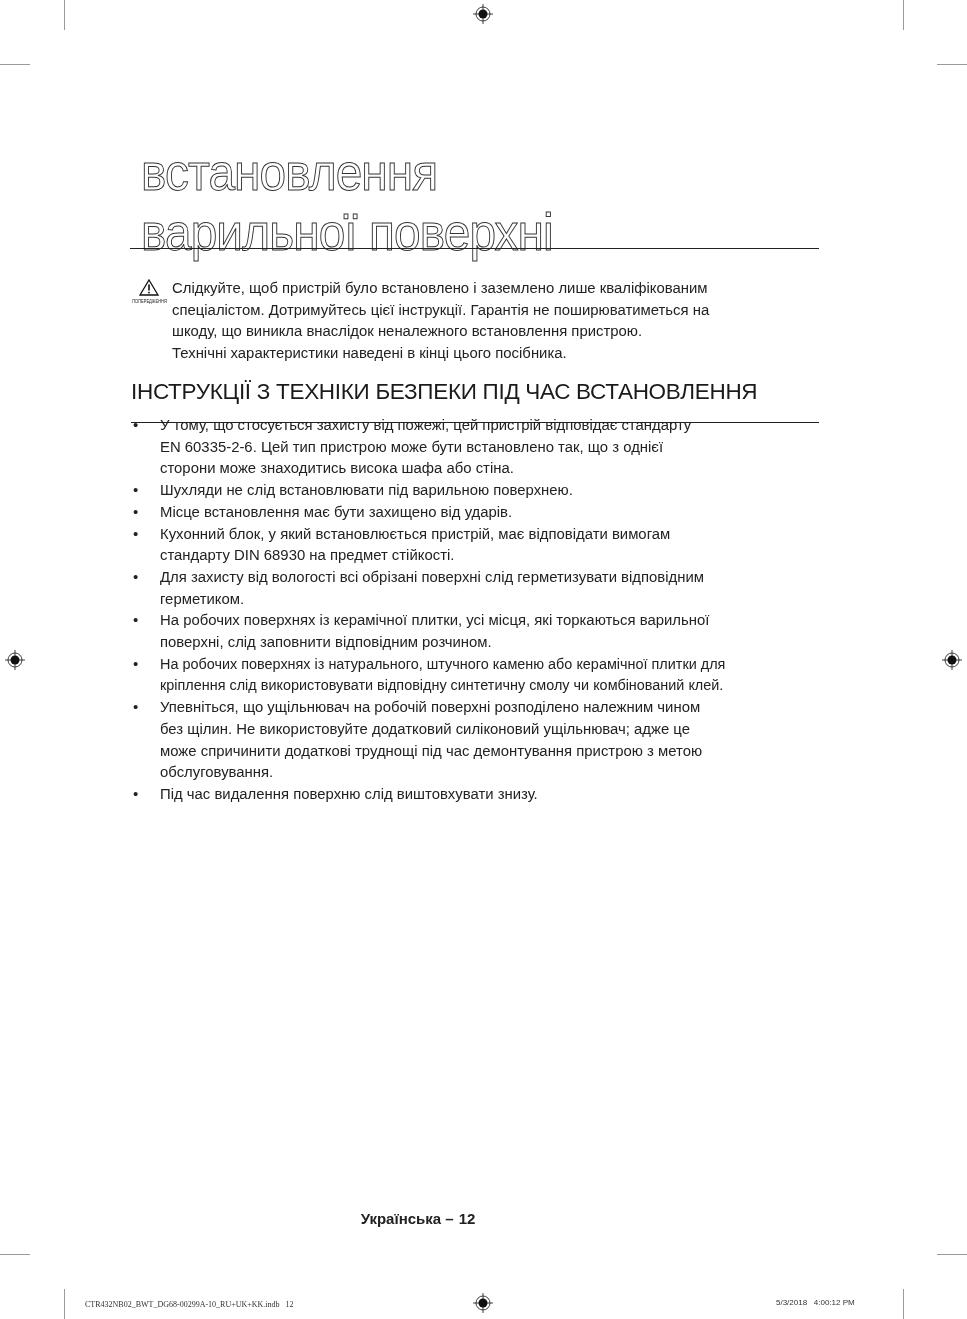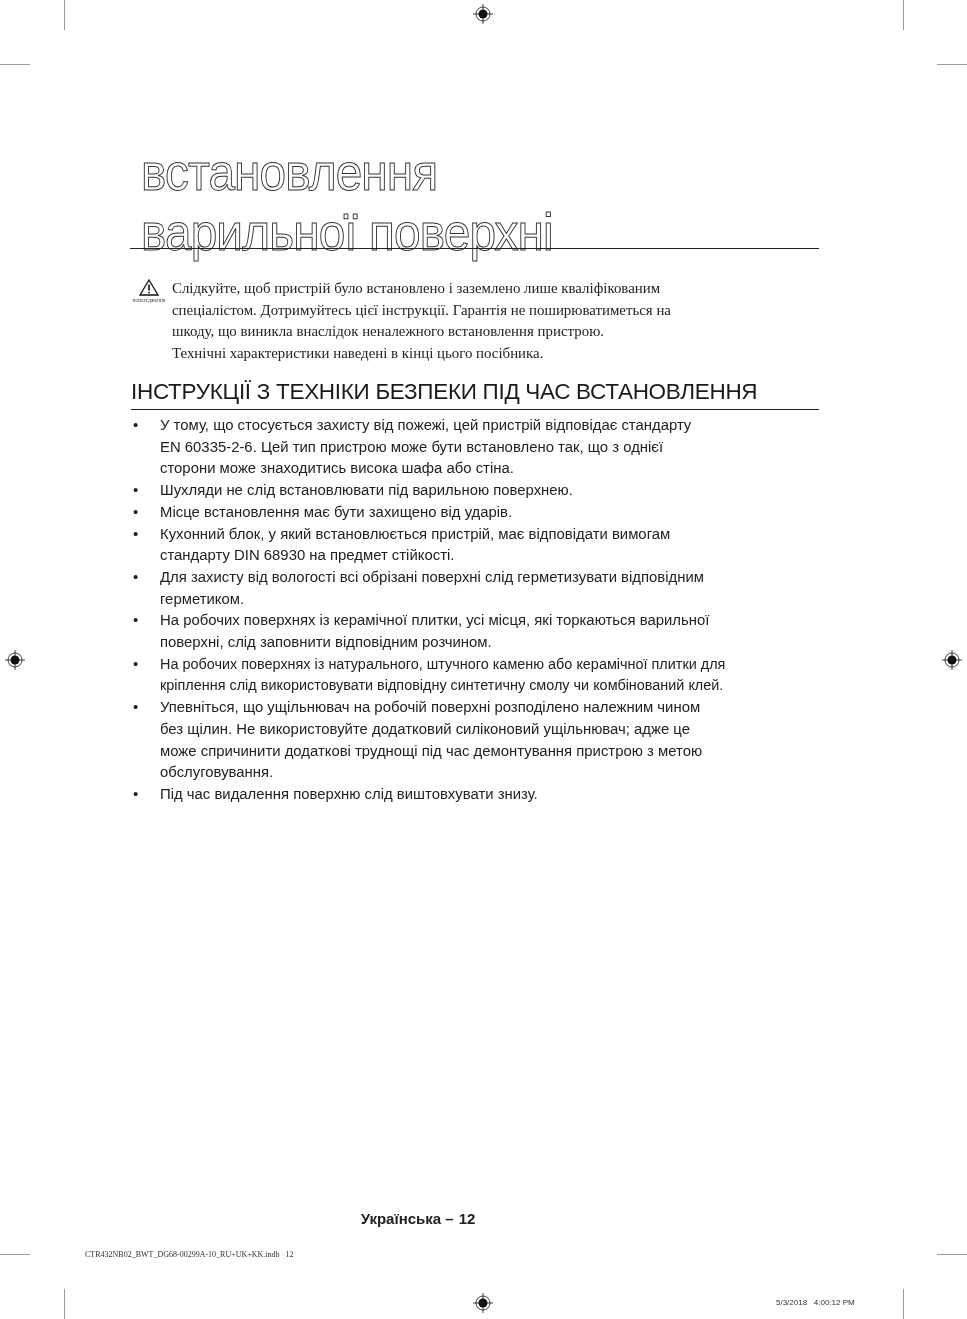--- a/index.html
+++ b/index.html
@@ -55,21 +55,20 @@
       width: 689px;
       height: 1px;
       background: #222;
     }
 
     .warning {
       position: absolute;
       left: 128px;
       top: 277px;
       width: 700px;
-      font-family: Liberation Serif, serif;
     }
     .warning-icon-block {
       position: absolute;
       left: 0;
       top: 2px;
       width: 42px;
       text-align: center;
     }
     .warning-icon-block svg { display: block; margin: 0 auto; }
     .warning-label {
@@ -96,21 +95,21 @@
     .section-heading {
       position: absolute;
       left: 131px;
       top: 378px;
       width: 688px;
       font-size: 22.5px;
       font-weight: normal;
       color: #1a1a1a;
       line-height: 28px;
       border-bottom: 1px solid #222;
-      padding-bottom: 3px;
+      padding-bottom: 16px;
       white-space: nowrap;
       letter-spacing: -0.3px;
       transform-origin: left top;
     }
 
     .bullets {
       position: absolute;
       left: 131px;
       top: 414px;
       width: 700px;
@@ -146,21 +145,21 @@
       text-align: center;
       font-size: 15px;
       font-weight: bold;
       color: #222;
     }
     .page-num span { margin-left: 8px; }
 
     .slug-left {
       position: absolute;
       left: 85px;
-      top: 1250px;
+      top: 1300px;
       font-family: "Liberation Serif", serif;
       font-size: 8px;
       color: #333;
       white-space: nowrap;
     }
     .slug-right {
       position: absolute;
       left: 776px;
       top: 1298px;
       font-family: Liberation Sans, sans-serif;

